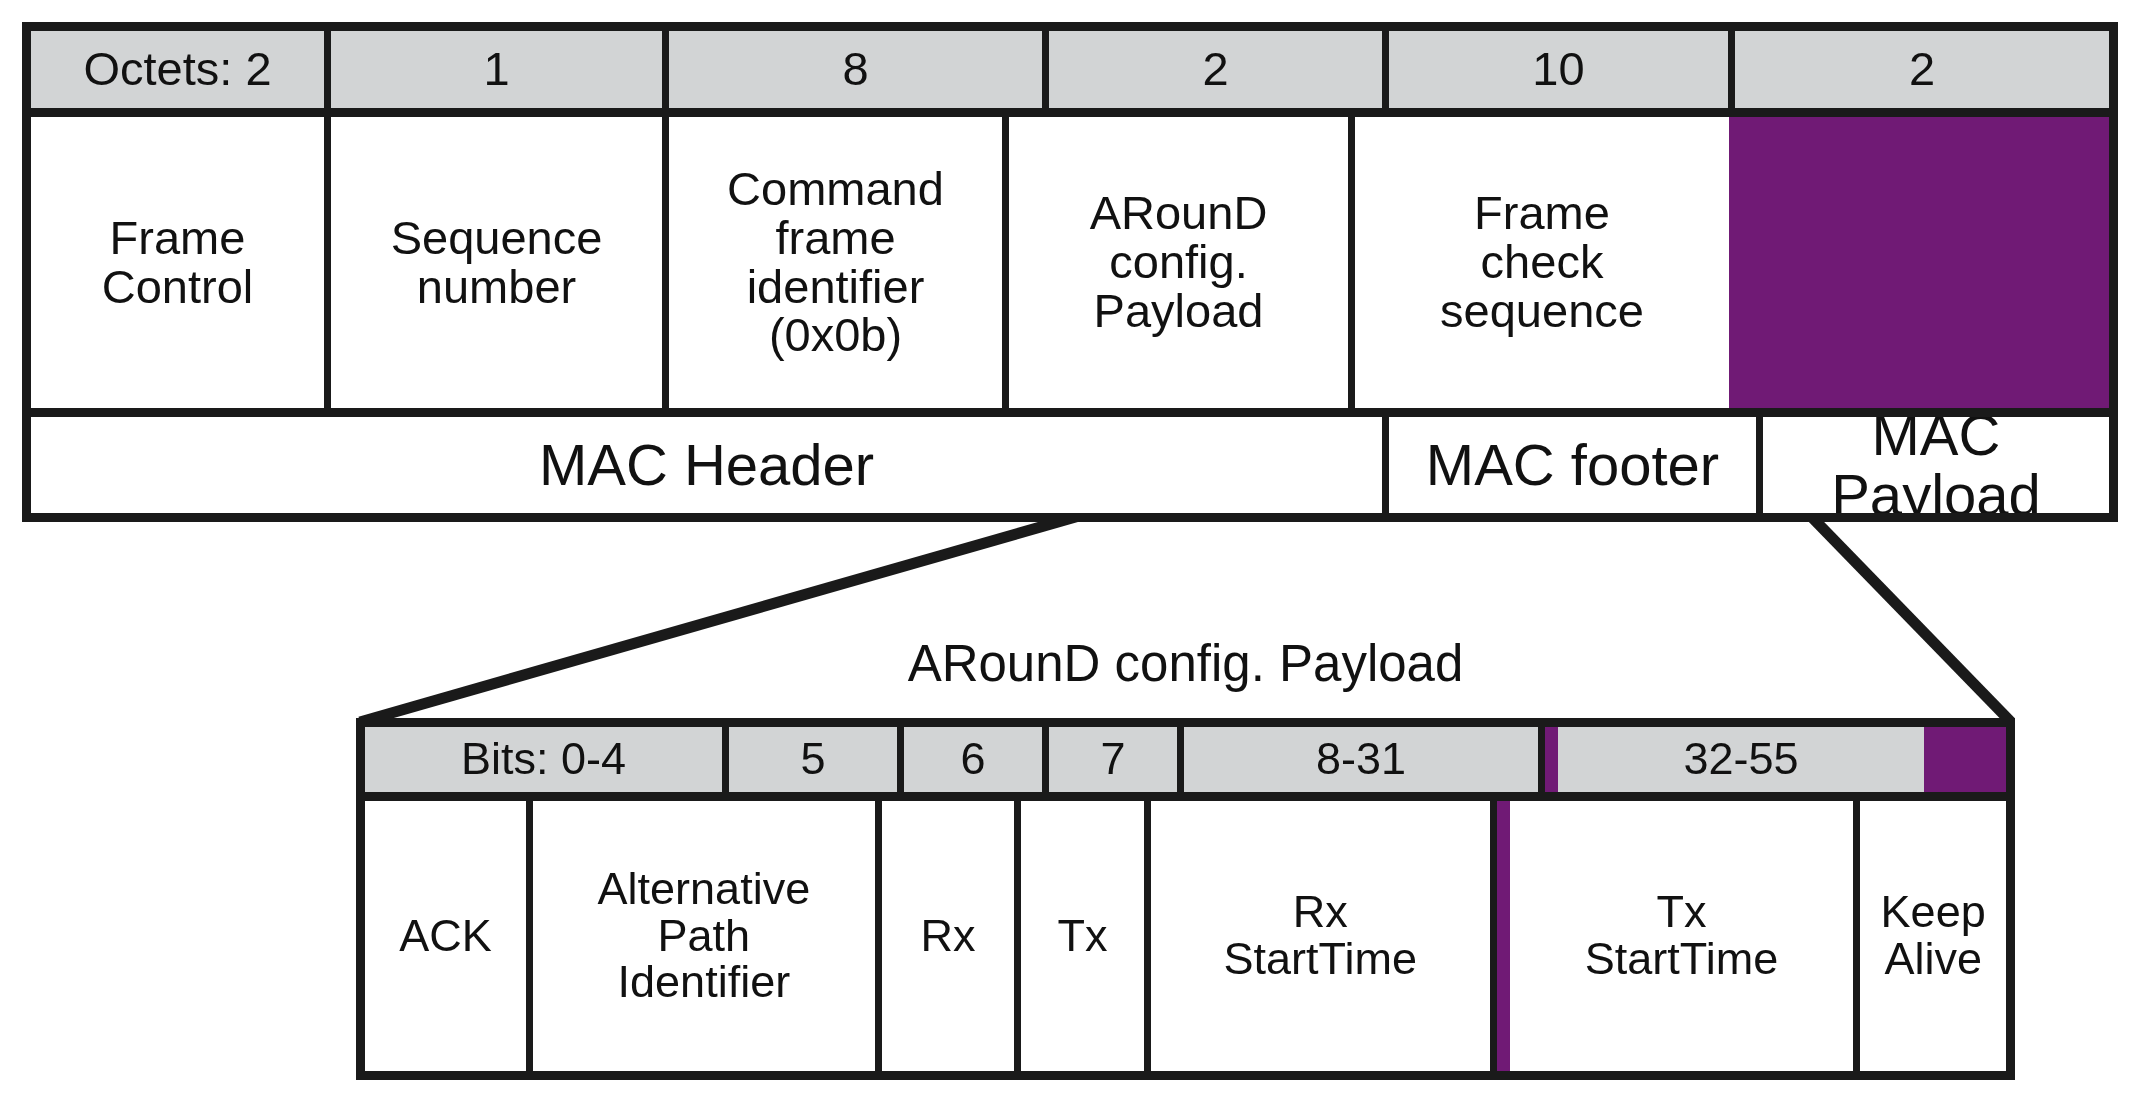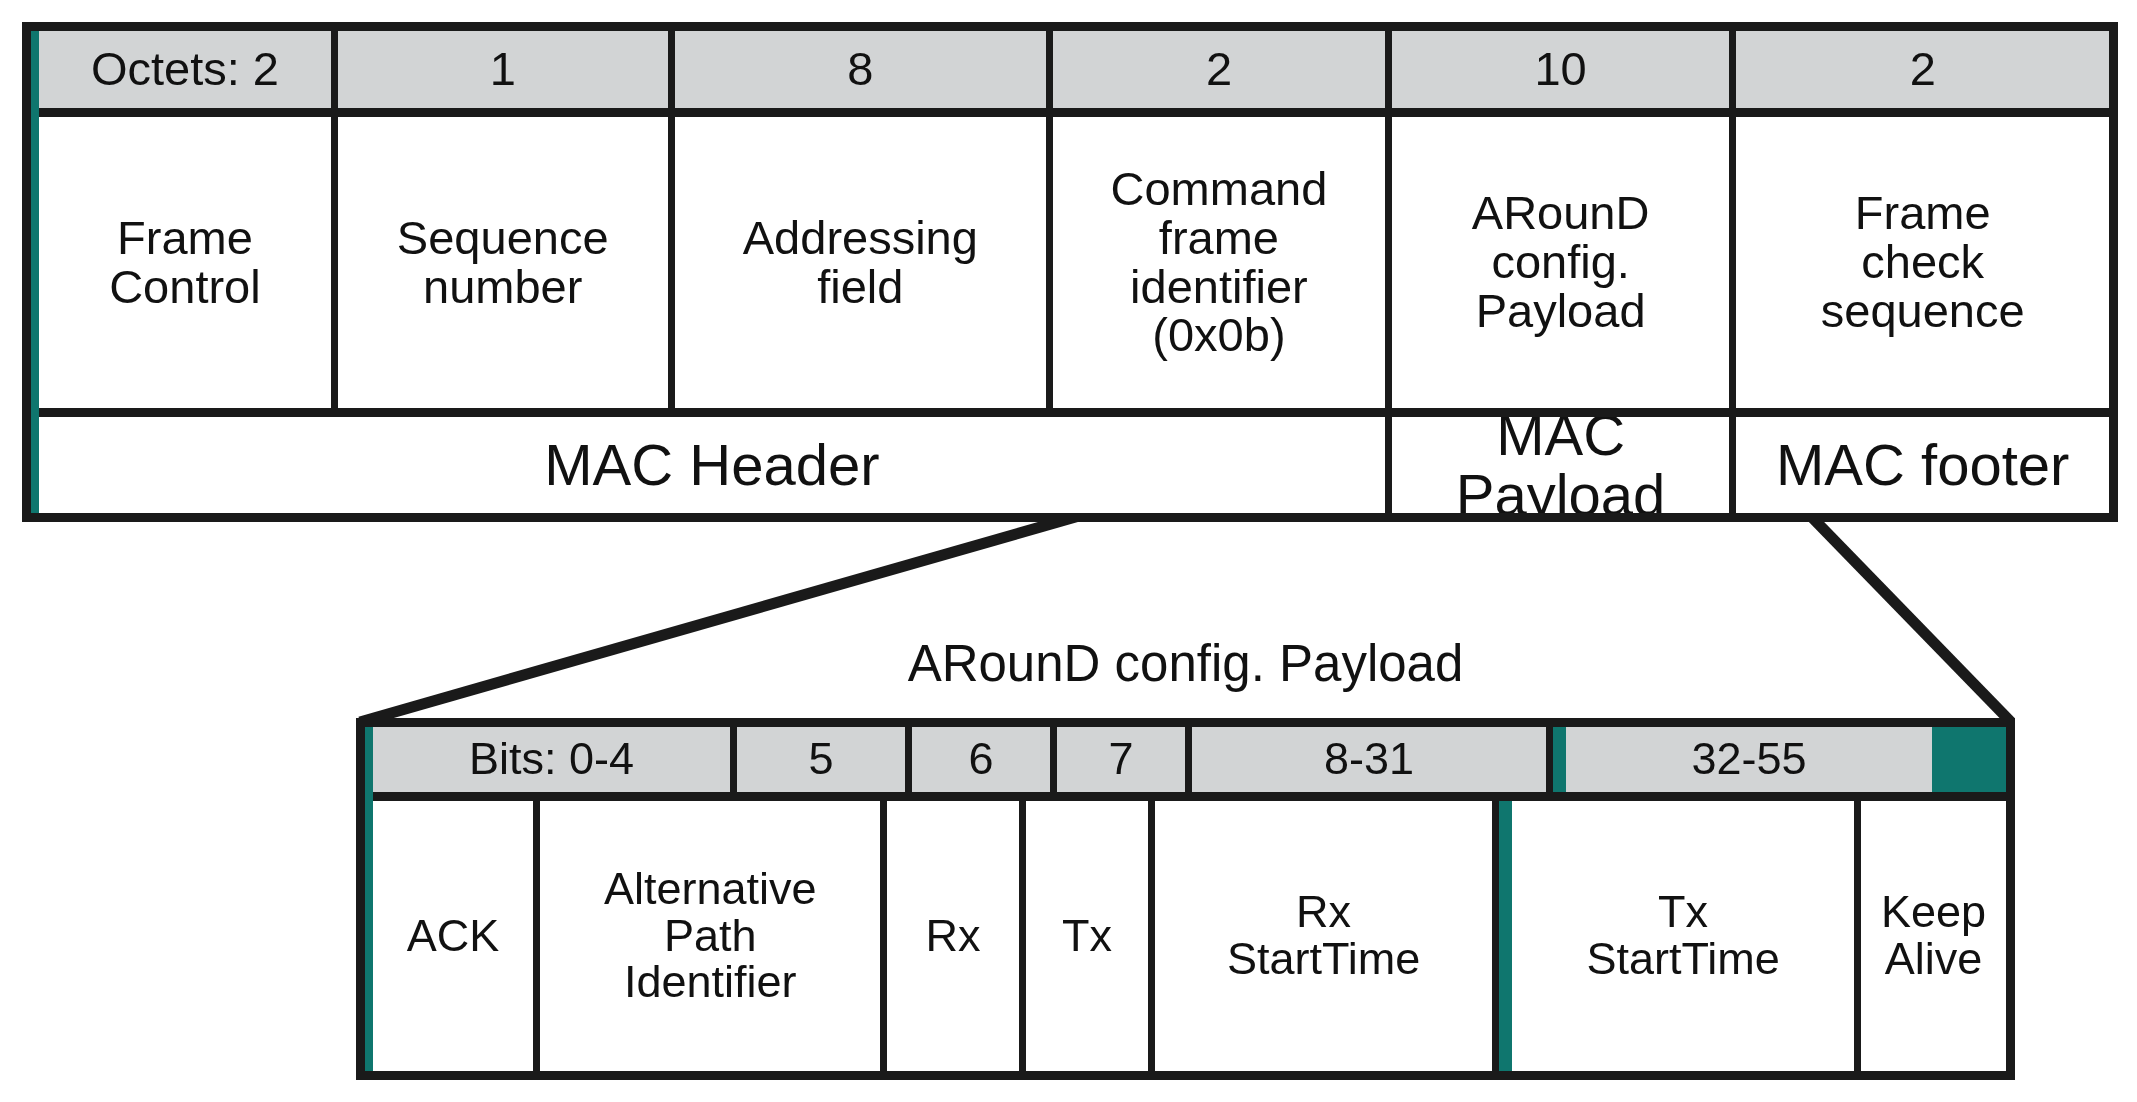--- a/index.html
+++ b/index.html
@@ -27,25 +27,24 @@
     top: 0;
     width: 2137px;
     height: 1102px;
     pointer-events: none;
   }
 
   
   .frame-table {
     position: absolute;
     border: 9px solid #1a1a1a;
-    background: #0f766e;
+    background: #701a75;
     box-sizing: border-box;
     display: flex;
     flex-direction: column;
-    padding-left: 8px;
   }
 
   .trow {
     display: flex;
     flex-direction: row;
     box-sizing: border-box;
   }
 
   .tcell {
     box-sizing: border-box;
@@ -161,38 +160,36 @@
       <div class="tcell c-cfi">2</div>
       <div class="tcell c-acp">10</div>
       <div class="tcell c-fcs">2</div>
     </div>
 
     <div class="trow row-fields">
       <div class="tcell c-fc cell-lines">Frame
 Control</div>
       <div class="tcell c-sn cell-lines">Sequence
 number</div>
-      <div class="tcell c-af cell-lines">Addressing
-field</div>
       <div class="tcell c-cfi cell-lines">Command
 frame
 identifier
 (0x0b)</div>
       <div class="tcell c-acp cell-lines">ARounD
 config.
 Payload</div>
       <div class="tcell c-fcs cell-lines">Frame
 check
 sequence</div>
     </div>
 
     <div class="trow row-sections">
       <div class="tcell s-hdr">MAC Header</div>
+      <div class="tcell s-ftr">MAC footer</div>
       <div class="tcell s-pay">MAC Payload</div>
-      <div class="tcell s-ftr">MAC footer</div>
     </div>
 
   </div>
 
   <div id="payload-caption">ARounD config. Payload</div>
 
   <div class="frame-table" id="bottom-table">
 
     <div class="trow row-octets">
       <div class="tcell b-api">Bits: 0-4</div>

